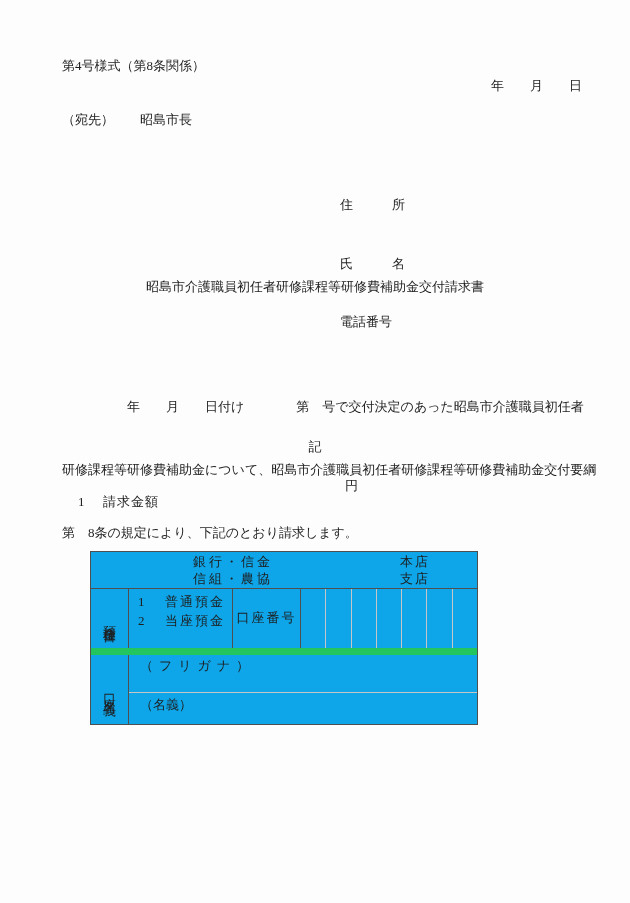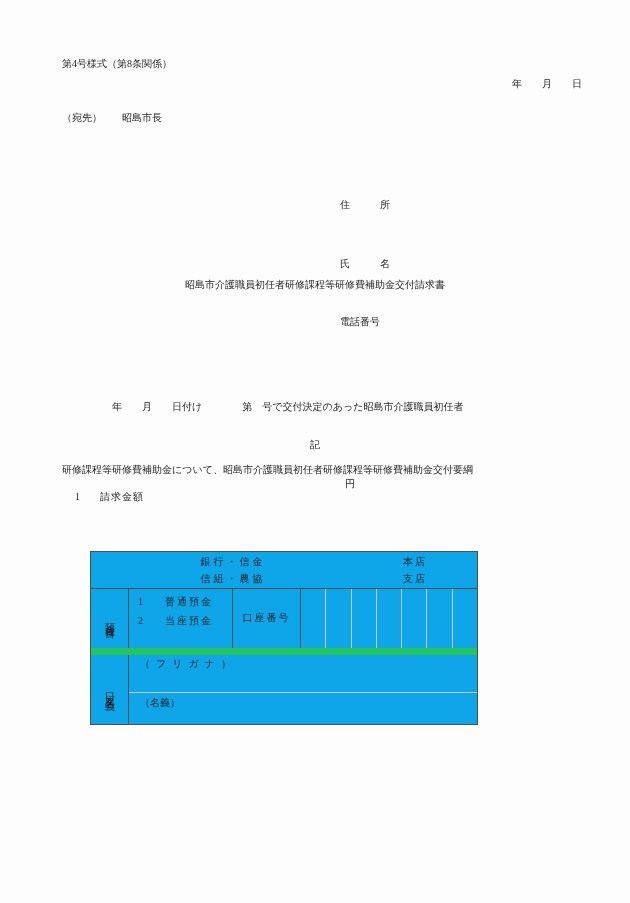--- a/index.html
+++ b/index.html
@@ -2,21 +2,21 @@
 <html><head>
 <meta charset="utf-8">
 <style>
   html,body { margin:0; padding:0; background:#ffffff; }
   .page {
     position:relative;
     width:630px; height:903px;
     background:#fdfdfd;
     color:#1e1e1e;
     font-family:"Liberation Serif","DejaVu Serif",serif;
-    font-size:10px;
+    font-size:13px;
     line-height:1.25;
     overflow:hidden;
   }
   .abs { position:absolute; white-space:pre; }
   .center { left:0; width:630px; text-align:center; }
 
   
   .applicant { line-height:19.5px; }
 
   
@@ -74,20 +74,21 @@
     <div>住　　　所</div>
     <div>氏　　　名</div>
     <div>電話番号</div>
   </div>
 
   <div class="abs center" style="top:279px;">昭島市介護職員初任者研修課程等研修費補助金交付請求書</div>
 
   <div class="abs para" style="left:62px; top:354px;">
     <div>　　　　　年　　月　　日付け　　　　第　号で交付決定のあった昭島市介護職員初任者</div>
     <div>研修課程等研修費補助金について、昭島市介護職員初任者研修課程等研修費補助金交付要綱</div>
+    <div>第　8条の規定により、下記のとおり請求します。</div>
   </div>
 
   <div class="abs center" style="top:439px;">記</div>
 
   <div class="abs" style="left:65px; top:478px;">
     <span class="num">1</span><span class="ls1">請求金額</span>
   </div>
   <div class="abs" style="left:345px; top:478px;">円</div>
 
 

